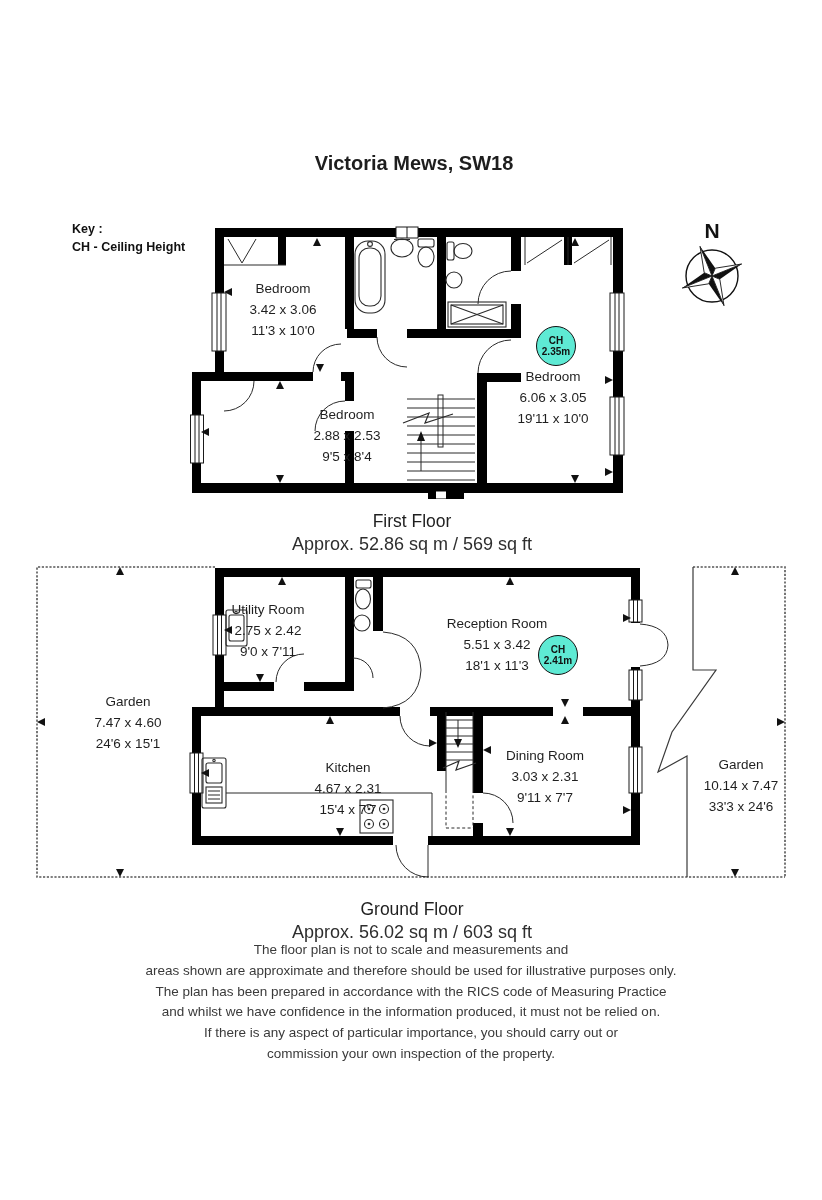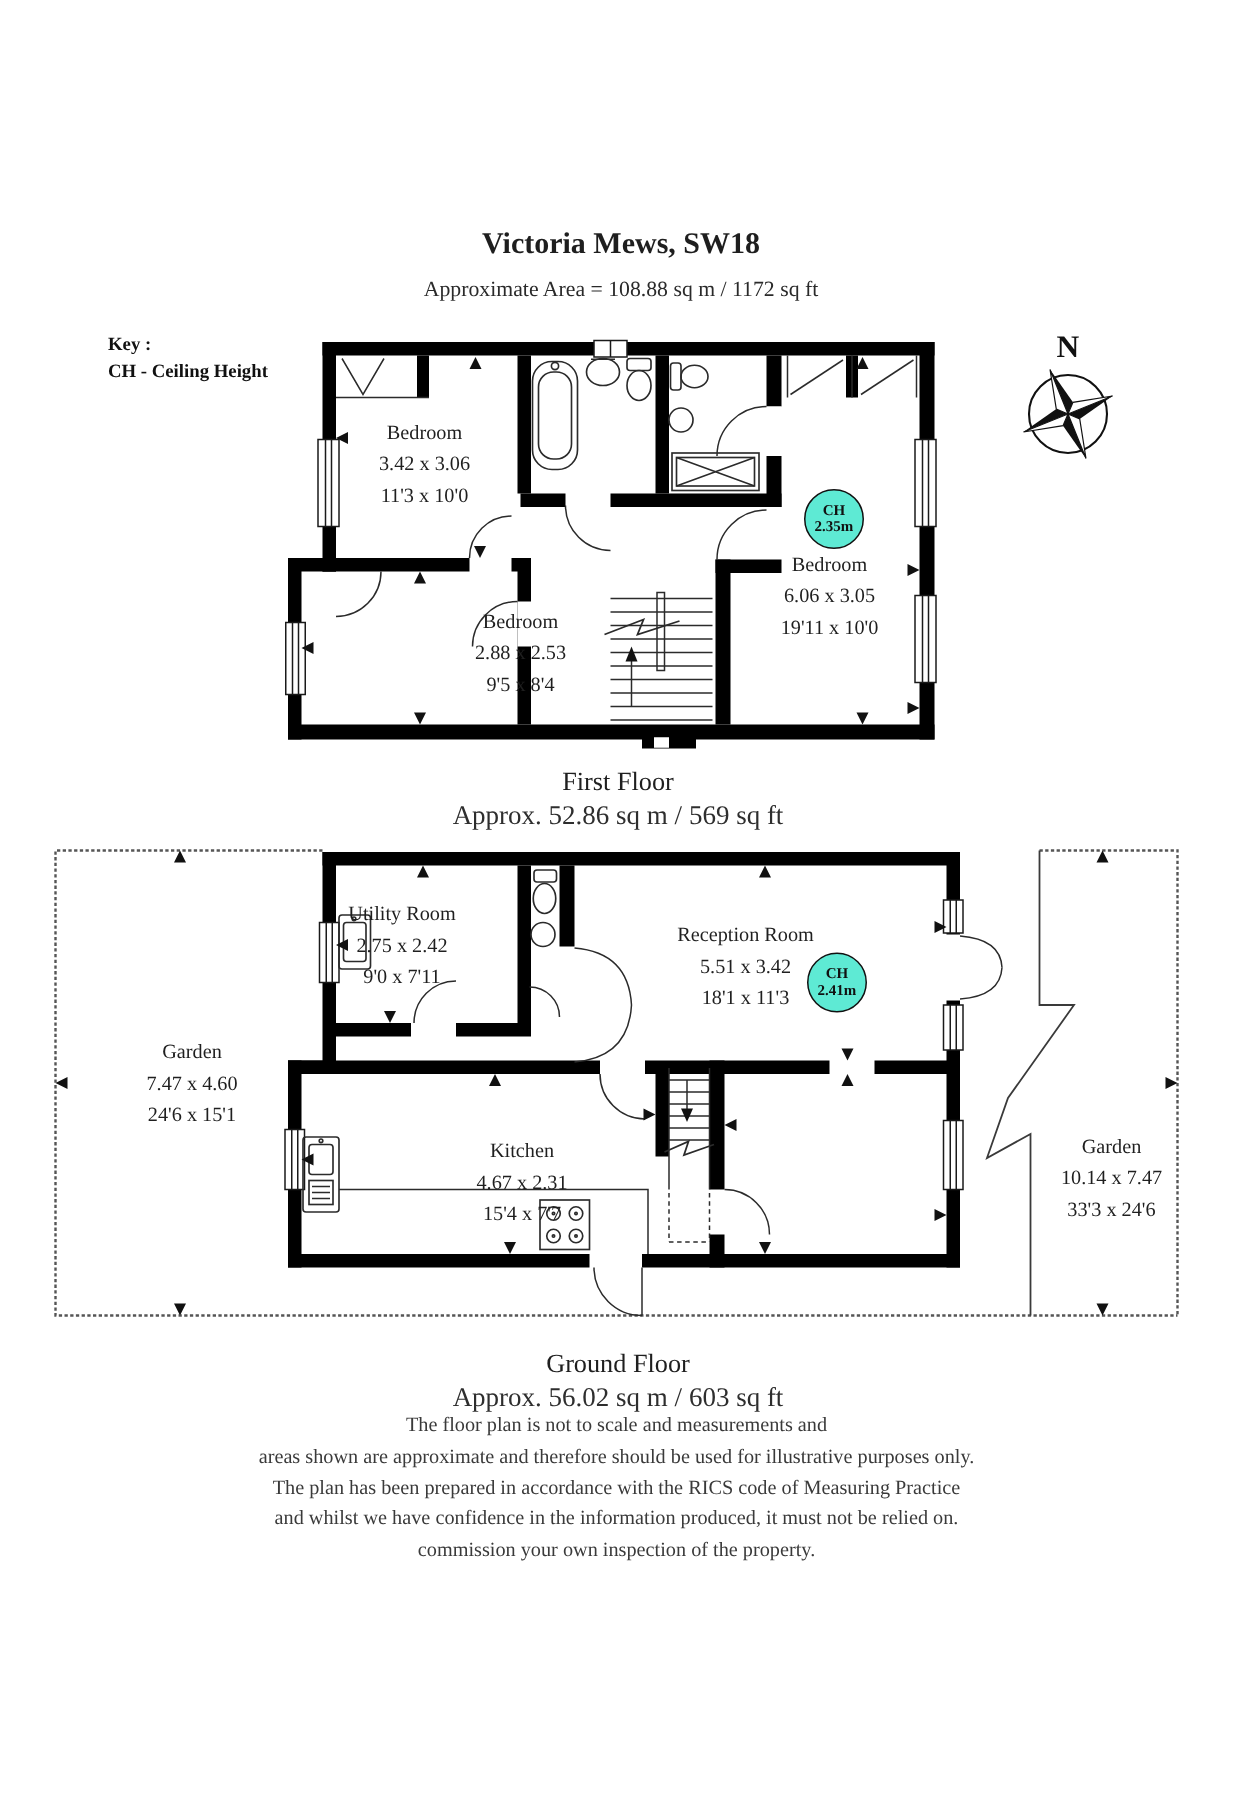--- a/index.html
+++ b/index.html
@@ -1,17 +1,17 @@
 <!DOCTYPE html>
 <html><head>
 <meta charset="utf-8">
 <style>
   html,body{margin:0;padding:0;background:#fff;}
   .page{position:relative;width:822px;height:1200px;background:#ffffff;
-        font-family:Liberation Serif, serif;color:#222;overflow:hidden;}
+        font-family:Liberation Sans, sans-serif;color:#222;overflow:hidden;}
   .abs{position:absolute;}
   .ctr{transform:translate(-50%,-50%);text-align:center;}
   .title{font-size:20px;font-weight:600;color:#1e1e1e;white-space:nowrap;}
   .subtitle{font-size:14.5px;color:#2a2a2a;white-space:nowrap;}
   .key{font-size:12.5px;font-weight:700;color:#111;line-height:1.4;}
   .room-label{font-size:13.5px;color:#1f1f1f;line-height:1.55;white-space:nowrap;}
   .room-label.wrap{white-space:normal;width:104px;}
   .floor-caption{font-size:17.5px;color:#1f1f1f;white-space:nowrap;}
   .floor-sub{font-size:18px;color:#2e2e2e;white-space:nowrap;}
   .ch-badge{width:38px;height:38px;border:1.3px solid #111;border-radius:50%;
@@ -21,21 +21,20 @@
   .ch-badge .l2{font-size:10px;line-height:1.15;}
   .disclaimer{width:822px;text-align:center;font-size:13.5px;color:#3a3a3a;line-height:20.8px;}
   svg{display:block;}
 </style>
 </head>
 <body>
 
 <div class="page">
 
   <div class="abs ctr title" style="left:414px;top:163px;">Victoria Mews, SW18</div>
-  <div class="abs ctr subtitle" style="left:414px;top:194px;">Approximate Area =  108.88 sq m / 1172 sq ft</div>
 
   <div class="abs key" style="left:72px;top:189px;margin-top:32px;">
     <div>Key :</div>
     <div>CH - Ceiling Height</div>
   </div>
 
   <svg class="abs" style="left:672px;top:218px;" width="80" height="96" viewBox="0 0 80 96">
     <text x="40" y="20" text-anchor="middle" font-size="21" font-weight="bold" fill="#111">N</text>
     <circle cx="40" cy="58" r="26" fill="none" stroke="#111" stroke-width="1.4"></circle>
     <g transform="rotate(-22 40 58)">
@@ -322,20 +321,25 @@
   <div class="abs ctr room-label wrap" style="left:497px;top:645px;">
     <div>Reception Room</div>
     <div>5.51 x 3.42</div>
     <div>18'1 x 11'3</div>
   </div>
   <div class="abs ctr room-label" style="left:348px;top:773px;margin-top:16px;">
     <div>Kitchen</div>
     <div>4.67 x 2.31</div>
     <div>15'4 x 7'7</div>
   </div>
+  <div class="abs ctr room-label wrap" style="left:545px;top:777px;">
+    <div>Dining Room</div>
+    <div>3.03 x 2.31</div>
+    <div>9'11 x 7'7</div>
+  </div>
   <div class="abs ctr room-label" style="left:128px;top:723px;">
     <div>Garden</div>
     <div>7.47 x 4.60</div>
     <div>24'6 x 15'1</div>
   </div>
   <div class="abs ctr room-label" style="left:741px;top:786px;">
     <div>Garden</div>
     <div>10.14 x 7.47</div>
     <div>33'3 x 24'6</div>
   </div>
@@ -345,16 +349,17 @@
   </div>
 
   <div class="abs ctr floor-caption" style="left:412px;top:909px;">Ground Floor</div>
   <div class="abs ctr floor-sub" style="left:412px;top:932px;">Approx. 56.02 sq m / 603 sq ft</div>
 
   <div class="abs disclaimer" style="left:0px;top:940px;">
     <div>The floor plan is not to scale and measurements and</div>
     <div>areas shown are approximate and therefore should be used for illustrative purposes only.</div>
     <div>The plan has been prepared in accordance with the RICS code of Measuring Practice</div>
     <div>and whilst we have confidence in the information produced, it must not be relied on.</div>
+    <div>If there is any aspect of particular importance, you should carry out or</div>
     <div>commission your own inspection of the property.</div>
   </div>
 
 </div>
 
 </body></html>

